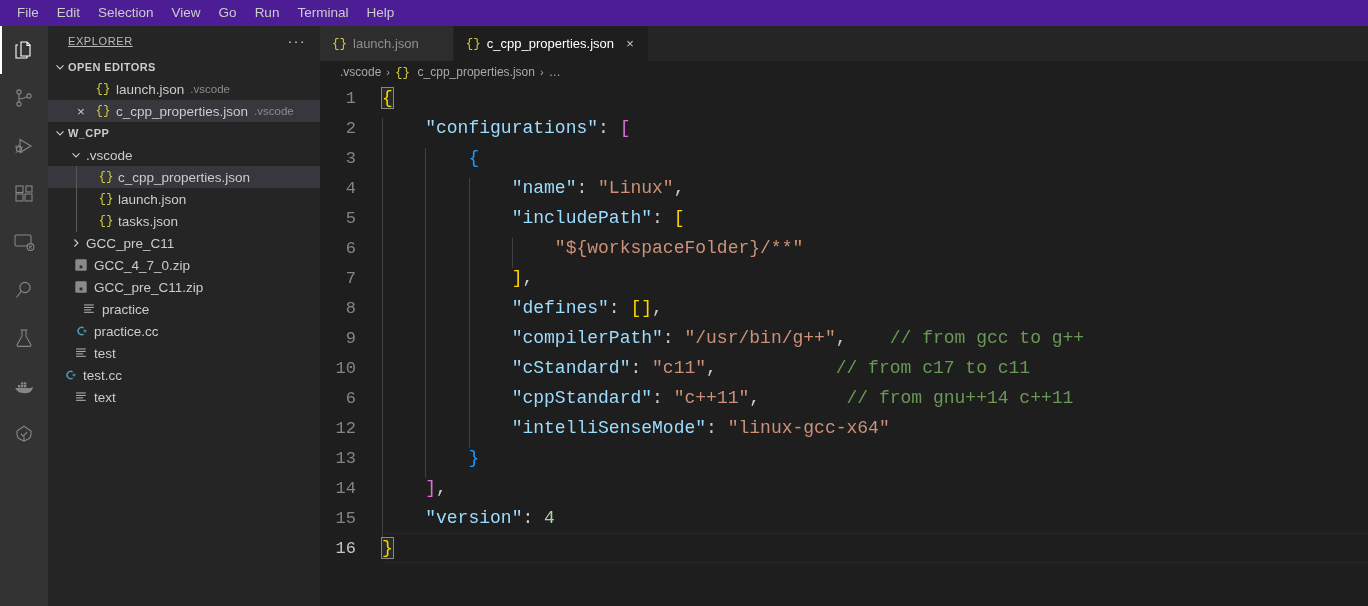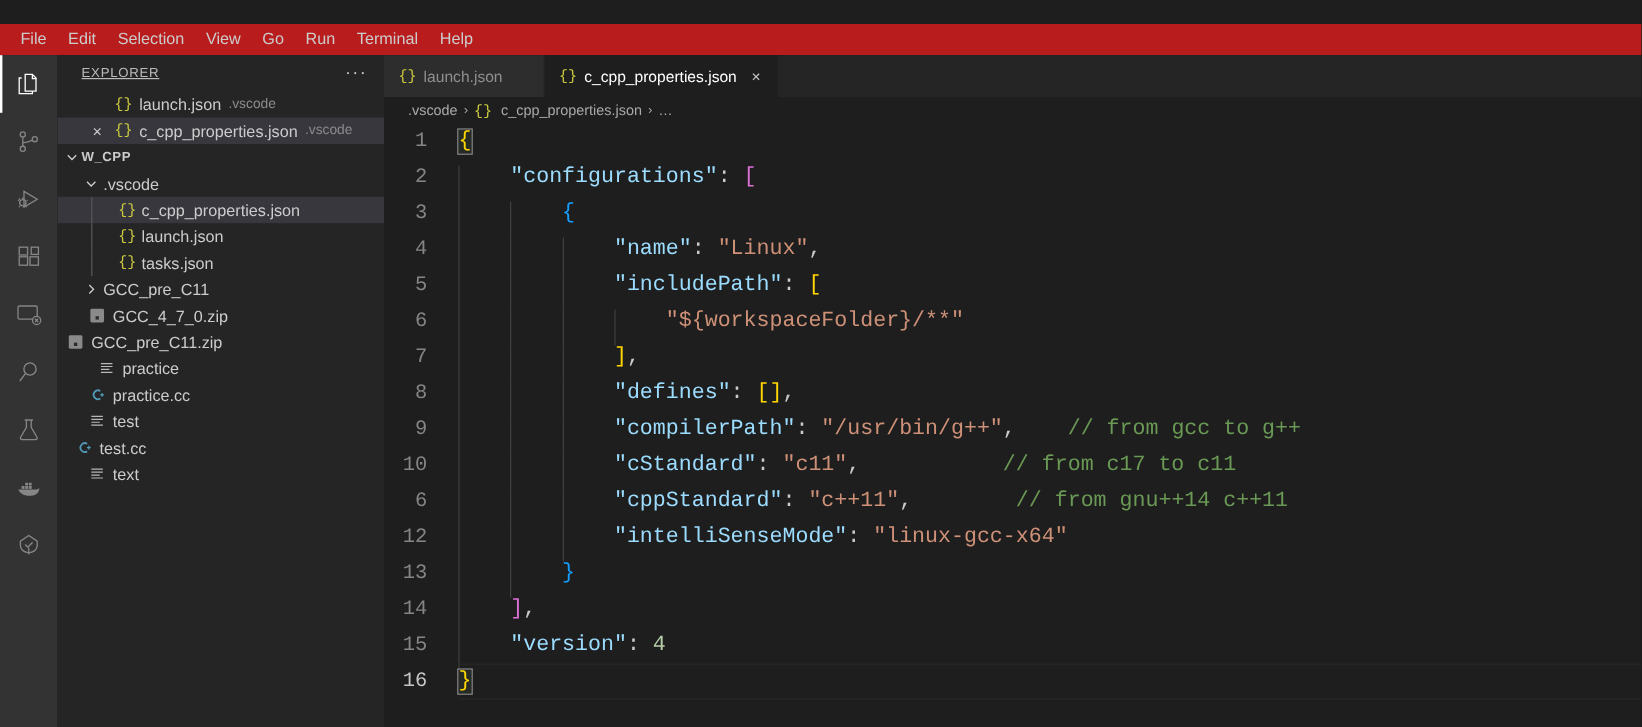--- a/index.html
+++ b/index.html
@@ -7,27 +7,26 @@
     width: 1368px; height: 606px;
     background: #1e1e1e;
     font-family: "Liberation Sans", sans-serif;
     overflow: hidden;
   }
   body { display: flex; flex-direction: column; }
 
   
   #menubar {
     height: 26px; flex: 0 0 26px;
-    background: #b91c1c;
+    background: #4c1d95;
     display: flex; align-items: center;
     padding-left: 8px;
     color: #cccccc;
     font-size: 13.5px;
     user-select: none;
-    margin-top: 20px;
   }
   .menu-item {
     padding: 3px 9px 4px 9px;
     line-height: 16px;
     white-space: nowrap;
     border-radius: 2px;
     cursor: default;
   }
 
   
@@ -308,20 +307,28 @@
     </div>
   </div>
 
   <div id="sidebar">
 
     <div id="sidebar-header">
       <span id="sidebar-title">EXPLORER</span>
       <span id="sidebar-more">···</span>
     </div>
 
+    <div class="section-header">
+      <span class="twisty">
+        <svg width="14" height="14" viewBox="0 0 16 16" fill="none" stroke="currentColor" stroke-width="1.3">
+          <path d="M4 6.2 8 10.2 12 6.2"></path>
+        </svg>
+      </span>
+      <span style="text-transform:uppercase">Open Editors</span>
+    </div>
 
     <div class="row" style="padding-left:44px">
       <span class="fileicon">
           <span class="jsonicon">{}</span>
         </span>
       <span class="rowlabel">launch.json</span>
       <span class="rowdesc">.vscode</span>
     </div>
 
     <div class="row selected" style="padding-left:22px">
@@ -387,21 +394,21 @@
     <div class="row" style="padding-left:22px">
       <span class="fileicon">
         <svg width="14" height="14" viewBox="0 0 16 16">
             <rect x="1.5" y="1.5" width="13" height="13" rx="1.4" fill="#8a8a8a"></rect>
             <rect x="6.4" y="8.6" width="3.2" height="3.2" fill="#2b2b2b"></rect>
           </svg>
       </span>
       <span class="rowlabel">GCC_4_7_0.zip</span>
     </div>
 
-    <div class="row" style="padding-left:4px">
+    <div class="row" style="padding-left:22px">
       <span class="fileicon">
         <svg width="14" height="14" viewBox="0 0 16 16">
             <rect x="1.5" y="1.5" width="13" height="13" rx="1.4" fill="#8a8a8a"></rect>
             <rect x="6.4" y="8.6" width="3.2" height="3.2" fill="#2b2b2b"></rect>
           </svg>
       </span>
       <span class="rowlabel">GCC_pre_C11.zip</span>
     </div>
 
     <div class="row" style="padding-left:30px">

